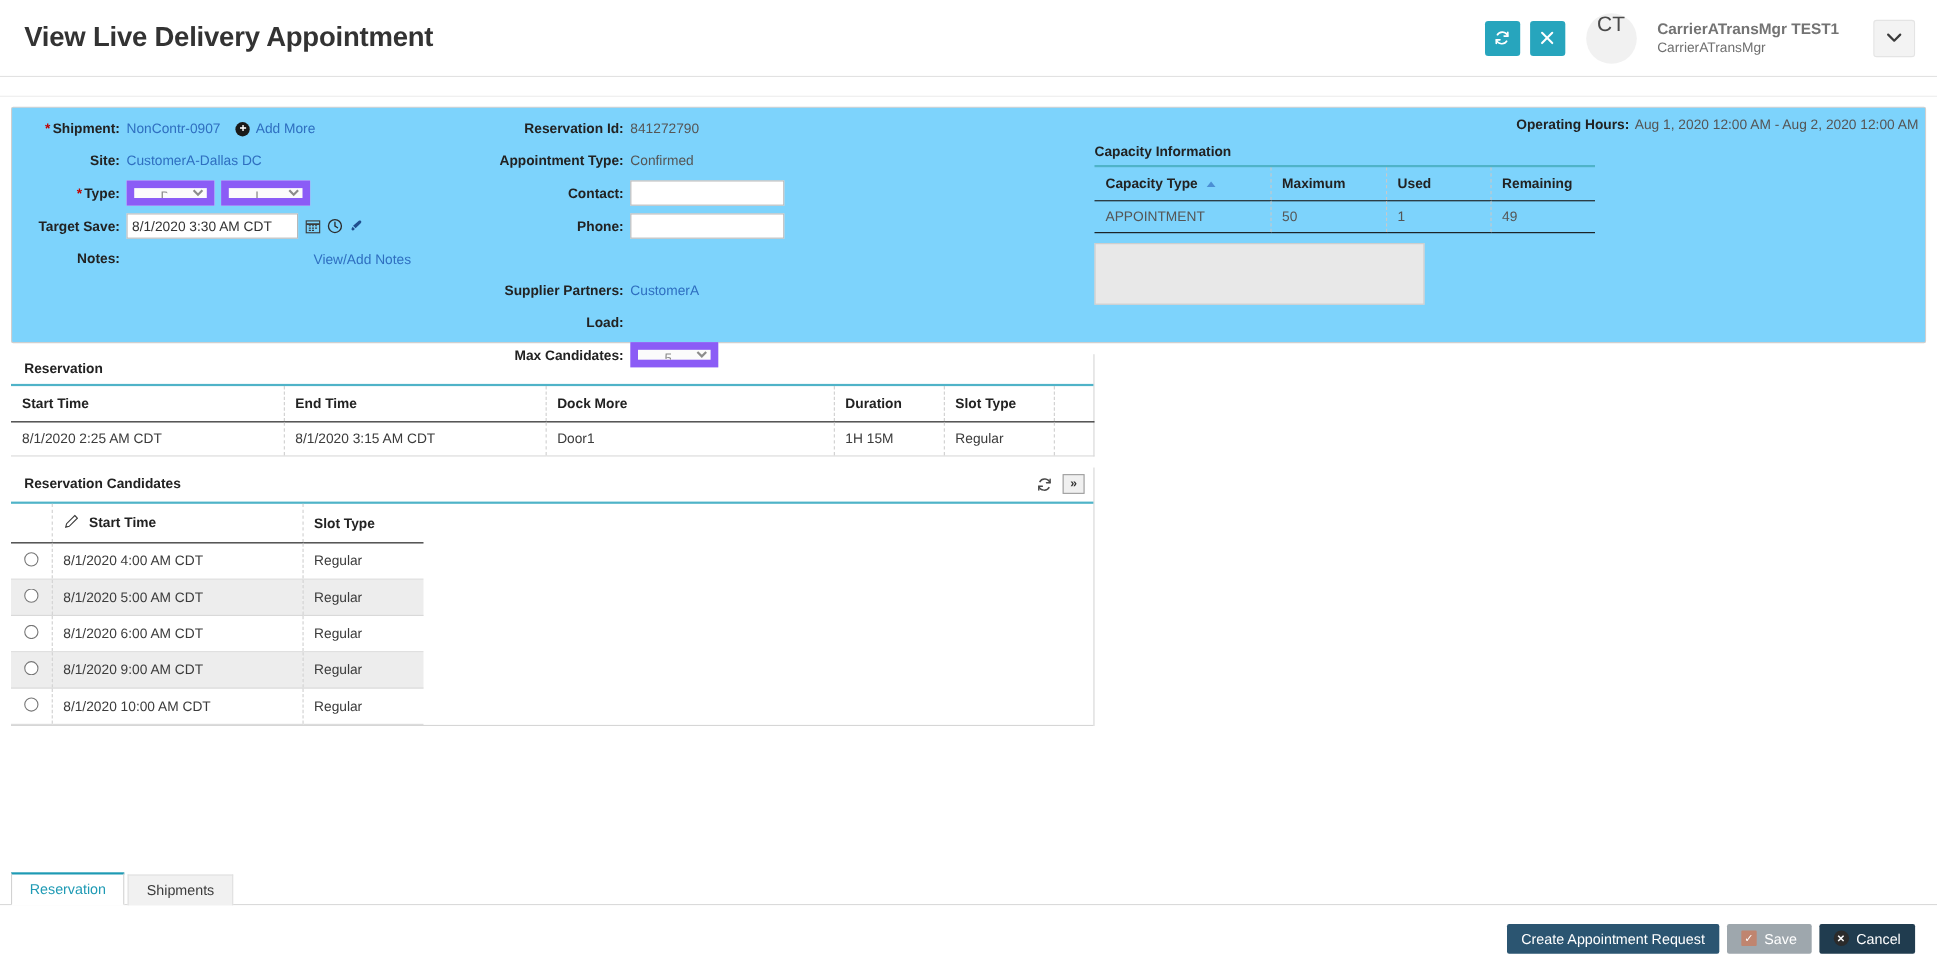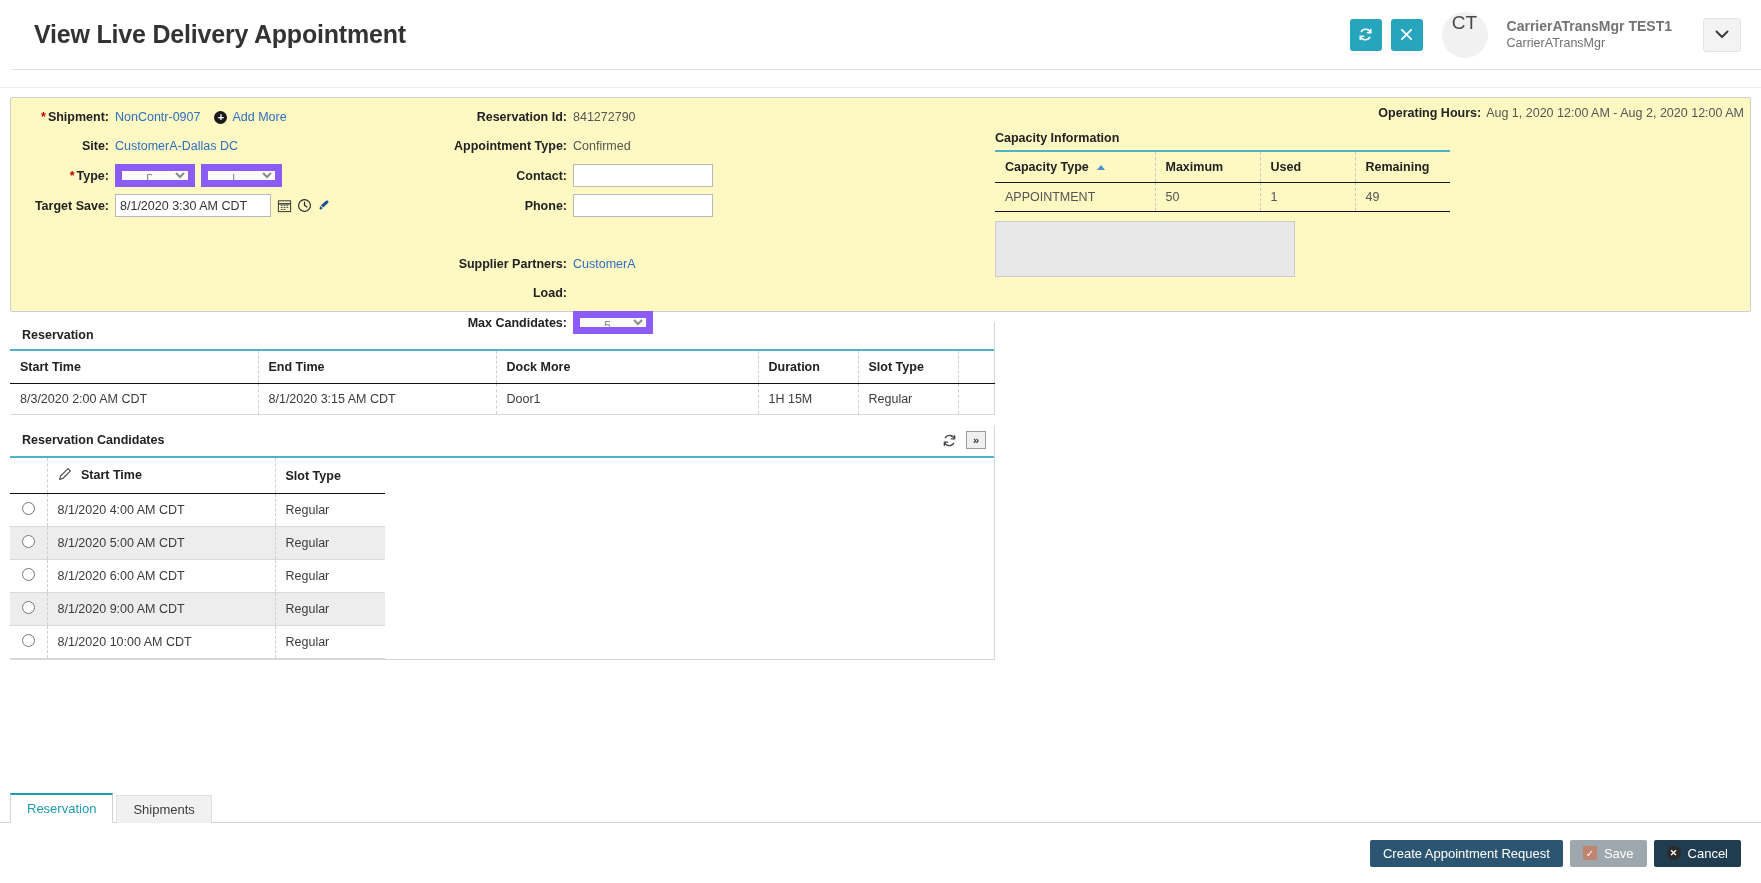--- a/index.html
+++ b/index.html
@@ -16,21 +16,20 @@
   
   .app-header {
     position: relative;
     height: 70px;
     background: #ffffff;
     border-bottom: 1px solid #e2e2e2;
     display: flex;
     align-items: center;
     justify-content: space-between;
     padding: 0 20px 0 22px;
-    margin-left: 12px;
   }
   .page-title {
     font-size: 25px;
     font-weight: bold;
     color: #333333;
     letter-spacing: -0.2px;
   }
   .header-right { display: flex; align-items: center; gap: 9px; }
   .icon-btn {
     width: 32px; height: 32px;
@@ -66,21 +65,21 @@
   .band { height: 18px; background: #ffffff; border-bottom: 1px solid #ededed; }
 
   
   .content { padding: 0 10px; }
   .form-panel {
     border: 1px solid #cfcfcf;
     border-radius: 2px;
     position: relative;
     height: 215px;
     margin-top: 9px;
-    background: #fef9c3;
+    background: #7dd3fc;
   }
   .col-left  { position: absolute; left: 0;   top: 8px; width: 420px; }
   .col-mid   { position: absolute; left: 440px; top: 8px; width: 430px; }
   .col-right { position: absolute; left: 970px; top: 8px; right: 6px; }
 
   .frow { display: flex; align-items: center; margin-bottom: 7px; min-height: 22px; }
   .flabel {
     text-align: right;
     font-weight: bold;
     font-size: 12.5px;
@@ -397,20 +396,26 @@
           </span>
           <span class="mini-ico">
             <svg width="14" height="14" viewBox="0 0 16 16" fill="#1f4f8f">
               <path d="M11.6 2.2c.7.7.4 1.7-.5 2.6L6 9.8 3.4 7.2l5.1-4.6c1-.9 2.2-1.1 3.1-.4z"></path>
               <path d="M2.9 8.1l2.4 2.4-2.1 1.9-1.6-1.6z"></path>
             </svg>
           </span>
         </span>
       </div>
 
+      <div class="frow">
+        <div class="flabel">Notes:</div>
+        <span class="notes-link-wrap">
+          <a class="link">View/Add Notes</a>
+        </span>
+      </div>
     </div>
 
     <div class="col-mid">
 
       <div class="frow">
         <div class="flabel">Reservation Id:</div>
         <div class="fval">841272790</div>
       </div>
 
       <div class="frow">
@@ -493,21 +498,21 @@
           <th class="c-start">Start Time</th>
           <th class="c-end">End Time</th>
           <th class="c-dock">Dock More</th>
           <th class="c-dur">Duration</th>
           <th class="c-slot">Slot Type</th>
           <th class="c-pad"></th>
         </tr>
       </thead>
       <tbody>
         <tr>
-          <td>8/3/2020 2:00 AM CDT</td>
+          <td>8/1/2020 2:25 AM CDT</td>
           <td>8/1/2020 3:15 AM CDT</td>
           <td>Door1</td>
           <td>1H 15M</td>
           <td>Regular</td>
           <td class="c-pad"></td>
         </tr>
       </tbody>
     </table>
   </div>
 

